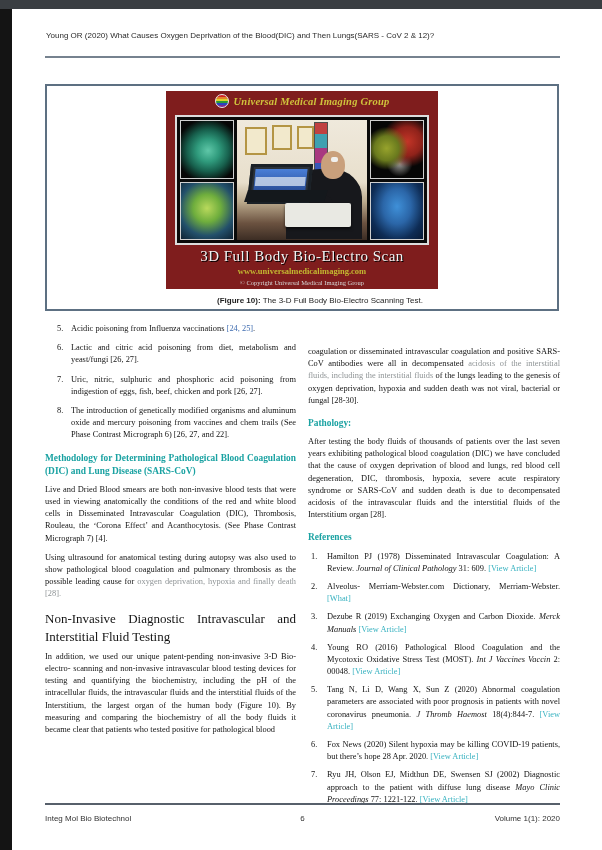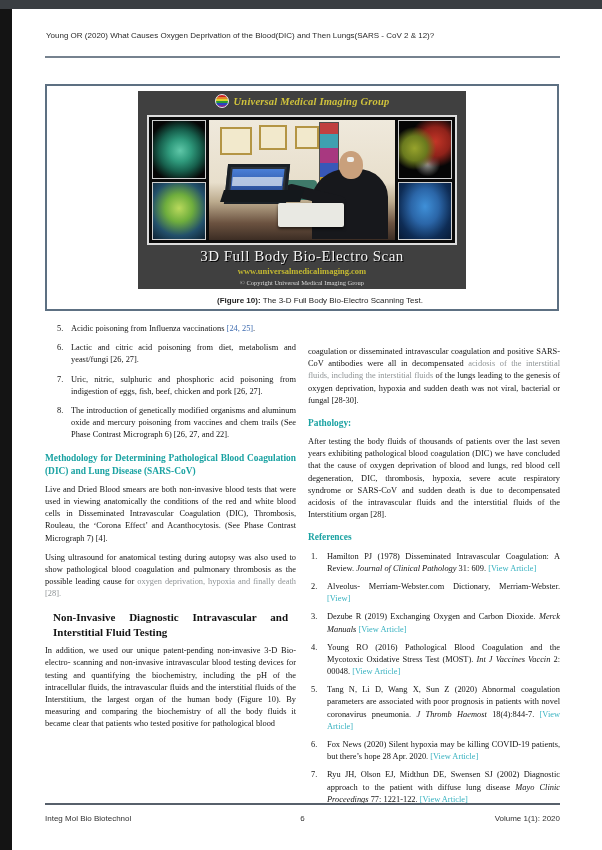--- a/index.html
+++ b/index.html
@@ -10,21 +10,21 @@
   }
   .scan-edge-top { position:absolute; top:0; left:0; width:602px; height:9px; background:#3a3e42; z-index:5; }
   .scan-edge-left { position:absolute; top:0; left:0; width:12px; height:850px; background:#141414; z-index:4; }
 
   .running-head { position:absolute; top:31px; left:46px; width:505px;
     font-family:"Liberation Sans", sans-serif; font-size:8px; color:#2b2b2b; }
   .title-rule { position:absolute; top:56px; left:45px; width:515px; height:2px; background:#76828f; }
 
   .figure-box { position:absolute; top:84px; left:45px; width:514px; height:227px;
     border:2px solid #5d7082; background:#fff; }
-  .fig-img { position:relative; width:328px; height:198px; margin:5px auto 0; background:#404040; overflow:hidden; }
+  .fig-img { position:relative; width:272px; height:198px; margin:5px auto 0; background:#7f1d1d; overflow:hidden; }
   .fig-logo-row { position:absolute; top:3px; left:0; right:0; display:flex; justify-content:center; align-items:center; gap:5px; }
   .logo-circle { width:14px; height:14px; border-radius:50%; border:1px solid #e8e8e8; flex:none;
     background:linear-gradient(#d22424 0 18%, #e08428 18% 34%, #ddd22a 34% 50%, #2a9a34 50% 66%, #2a44c0 66% 83%, #7a2890 83% 100%); }
   .logo-text { font-weight:bold; font-style:italic; font-size:10.5px; color:#cfc23c; letter-spacing:0.2px; }
   .fig-panel { position:absolute; top:24px; left:9px; right:9px; height:130px; border:2px solid #dcdcdc;
     background:#0a0a0a; display:flex; gap:3px; padding:3px; }
   .thumb-col { width:54px; display:flex; flex-direction:column; gap:3px; flex:none; }
   .thumb { flex:1; border:1px solid #cfcfcf; }
   .thumb-heart { background:radial-gradient(circle at 52% 52%, #5fc7a8 0%, #2f9a7c 28%, #17604d 52%, #060606 80%); }
   .thumb-abdomen { background:radial-gradient(circle at 50% 45%, #b9d95c 0%, #6fae3d 34%, #23506b 68%, #0e2233 100%); }
@@ -63,21 +63,21 @@
   .fig-caption { margin-top:7px; text-align:center; font-family:"Liberation Sans", sans-serif;
     font-size:8px; color:#1e1e1e;padding-left:36px; }
 
   .col { position:absolute; top:323px; font-size:8.4px; line-height:1.45; text-align:justify; }
   .col-left { left:45px; width:251px; }
   .col-right { left:308px; width:252px;margin-top:23px; }
   .list-item { display:flex; margin-bottom:7px; }
   .list-item .num { flex:none; width:14px; margin-left:12px; }
   .list-item .txt { flex:1; text-align:justify; }
   .h-teal { font-size:9.4px; font-weight:bold; color:#1aa2a2; margin:10px 0 6px; text-align:justify; line-height:1.4; }
-  .h-black { font-size:11px; font-weight:bold; margin:9px 8px 5px; text-align:justify; line-height:1.4; }
+  .h-black { font-size:13px; font-weight:normal; margin:9px 0 5px; text-align:justify; line-height:1.4; }
   .para { margin:0 0 7px; }
   .gray { color:#8f9496; }
   .cite { color:#3f6cb0; }
   .it { font-style:italic; }
   .vlink { color:#38b2c0; cursor:pointer; }
   .ref { display:flex; margin-bottom:6px; }
   .ref .num { flex:none; width:16px; margin-left:3px; }
   .ref .txt { flex:1; text-align:justify; }
 
   .footer-rule { position:absolute; top:803px; left:45px; width:515px; height:2px; background:#57606b; }
@@ -168,21 +168,21 @@
   <p class="para">After testing the body fluids of thousands of patients over the last seven years exhibiting pathological blood coagulation (DIC) we have concluded that the cause of oxygen deprivation of blood and lungs, red blood cell degeneration, DIC, thrombosis, hypoxia, severe acute respiratory syndrome or SARS-CoV and sudden death is due to decompensated acidosis of the intravascular fluids and the interstitial fluids of the Interstitium organ [28].</p>
 
   <div class="h-teal">References</div>
 
   <div class="ref">
     <span class="num">1.</span>
     <span class="txt"><span>Hamilton PJ (1978) Disseminated Intravascular Coagulation: A Review. </span><span class="it">Journal of Clinical Pathology</span><span> 31: 609. </span><span class="vlink">[View Article]</span></span>
   </div>
   <div class="ref">
     <span class="num">2.</span>
-    <span class="txt"><span>Alveolus- Merriam-Webster.com Dictionary, Merriam-Webster. </span><span class="vlink">[View]</span></span>
+    <span class="txt"><span>Alveolus- Merriam-Webster.com Dictionary, Merriam-Webster. </span><span class="vlink">[What]</span></span>
   </div>
   <div class="ref">
     <span class="num">3.</span>
     <span class="txt"><span>Dezube R (2019) Exchanging Oxygen and Carbon Dioxide. </span><span class="it">Merck Manuals</span><span> </span><span class="vlink">[View Article]</span></span>
   </div>
   <div class="ref">
     <span class="num">4.</span>
     <span class="txt"><span>Young RO (2016) Pathological Blood Coagulation and the Mycotoxic Oxidative Stress Test (MOST). </span><span class="it">Int J Vaccines Vaccin</span><span> 2: 00048. </span><span class="vlink">[View Article]</span></span>
   </div>
   <div class="ref">

